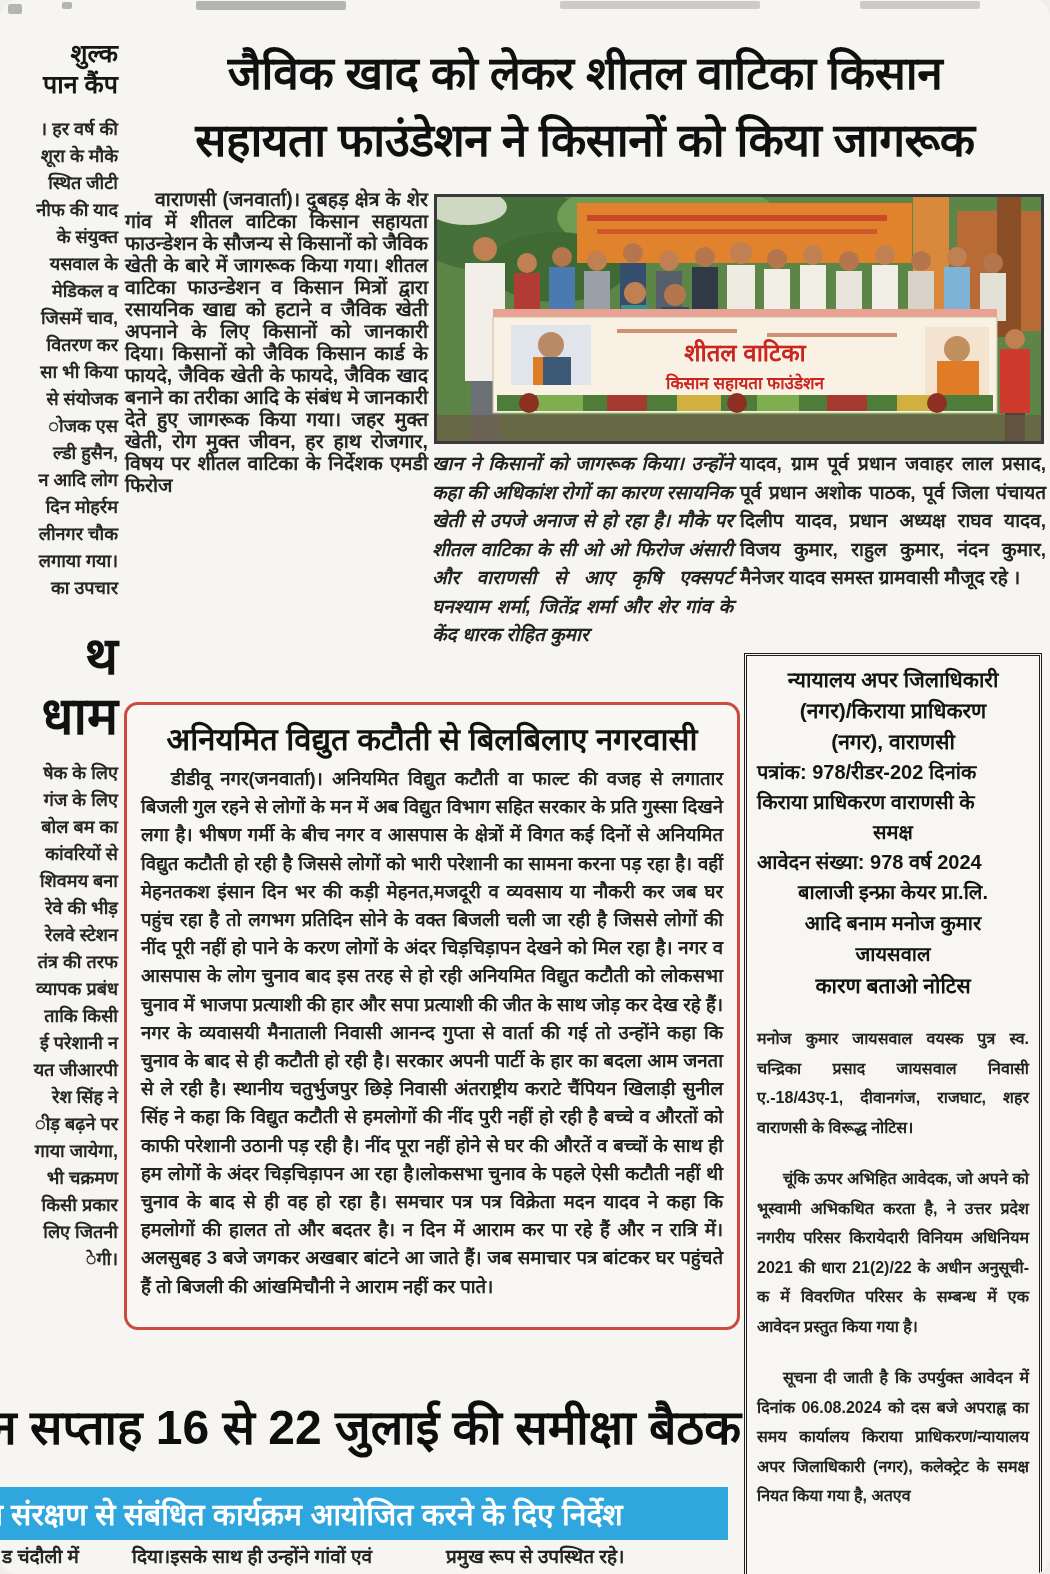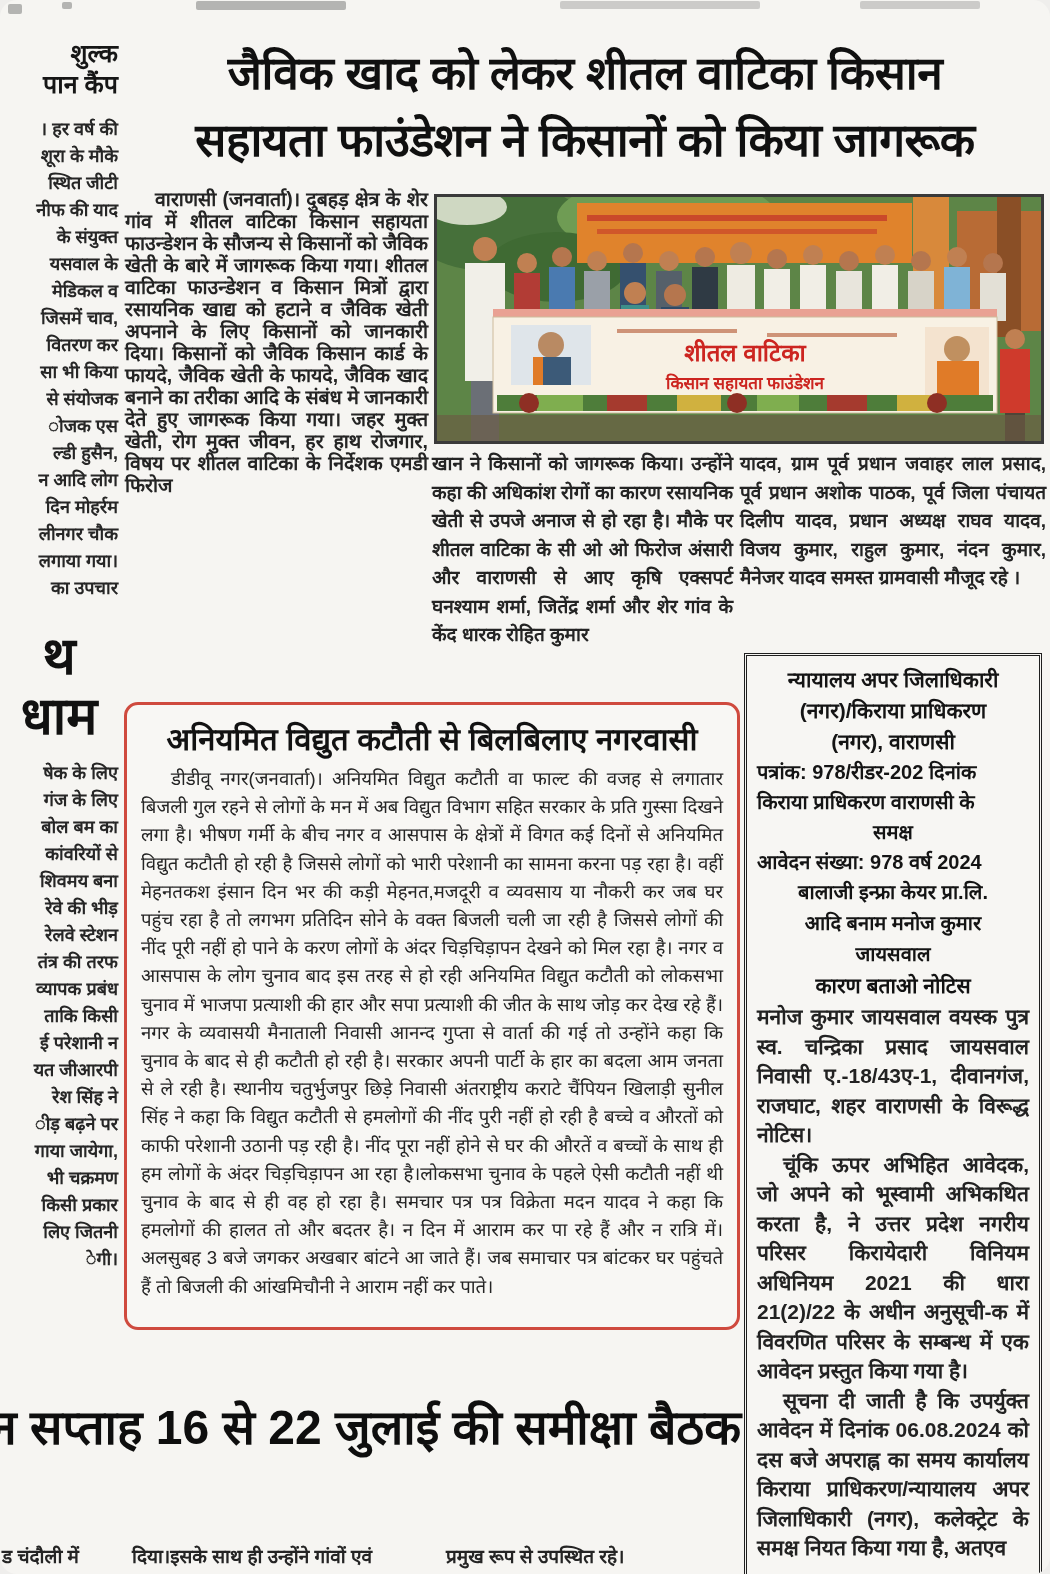--- a/index.html
+++ b/index.html
@@ -17,42 +17,42 @@
   .rail-lines .rail-line{font-weight:600;font-size:18px;line-height:27px;color:#262626;white-space:nowrap;}
   .rail-big{font-weight:800;font-size:52px;line-height:60px;color:#111;}
 
   
   .headline{left:122px;top:40px;width:926px;text-align:center;font-weight:800;color:#101010;
             font-size:46px;line-height:67px;letter-spacing:-0.5px;}
 
   
   .bodytext{font-weight:600;color:#242424;text-align:justify;}
   .col1{left:125px;top:188px;width:303px;height:498px;font-size:19.5px;line-height:22px;text-indent:30px;}
-  .col2{left:432px;top:450px;width:301px;height:240px;font-size:19px;line-height:28.5px;}
+  .col2{left:432px;top:450px;width:301px;height:240px;font-size:19px;line-height:28.5px;font-style:italic;}
   .col3{left:740px;top:450px;width:306px;height:186px;font-size:19px;line-height:28.5px;}
 
   
   .photo{left:434px;top:194px;width:604px;height:244px;border:3px solid #3a3a3a;background:#bef264;}
 
   
   .redbox{left:124px;top:702px;width:610px;height:622px;border:3px solid #000000;border-radius:14px;
           background:#f8f7f4;padding:0;}
   .redbox-title{margin:12px 10px 4px 10px;text-align:center;font-weight:800;font-size:31px;color:#121212;}
-  .redbox-body{margin:6px 14px 0 14px;font-weight:400;font-size:18.6px;line-height:28.2px;
+  .redbox-body{margin:6px 14px 0 14px;font-weight:700;font-size:18.6px;line-height:28.2px;
                color:#242424;text-align:justify;text-indent:30px;}
 
   
   .notice{left:744px;top:653px;width:298px;height:960px;border:3px double #1f1f1f;background:#f7f6f3;
           padding:8px 10px;box-sizing:border-box;}
   .notice .c{text-align:center;}
   .notice-title div{font-weight:800;font-size:21px;line-height:31px;color:#141414;text-align:center;}
   .notice-line{font-weight:800;font-size:20px;line-height:30px;color:#141414;}
   .notice-party div{font-weight:800;font-size:20px;line-height:31px;color:#141414;text-align:center;}
   .notice-head{font-weight:800;font-size:21px;line-height:32px;text-align:center;color:#111;}
-  .notice-para{font-weight:600;font-size:21px;line-height:29.5px;color:#222;text-align:justify;}
+  .notice-para{font-weight:600;font-size:16px;line-height:29.5px;color:#222;text-align:justify;margin-top:22px;}
   .indent{text-indent:26px;}
 
   
   .bottom-headline{left:-10px;top:1390px;width:770px;font-weight:800;font-size:48px;line-height:76px;
                    color:#0e0e0e;white-space:nowrap;}
   .bluebar{left:0;top:1487px;width:728px;height:53px;display:flex;align-items:center;overflow:hidden;}
   .bluebar-text{font-weight:800;font-size:30px;color:#ffffff;white-space:nowrap;}
   .bluebar-frag{margin-left:-14px;margin-right:8px;}
   .snippet{top:1543px;font-weight:600;font-size:19px;color:#242424;white-space:nowrap;}
 
@@ -86,21 +86,21 @@
         <div class="rail-line">सा भी किया</div>
         <div class="rail-line">से संयोजक</div>
         <div class="rail-line">ोजक एस</div>
         <div class="rail-line">ल्डी हुसैन,</div>
         <div class="rail-line">न आदि लोग</div>
         <div class="rail-line">दिन मोहर्रम</div>
         <div class="rail-line">लीनगर चौक</div>
         <div class="rail-line">लगाया गया।</div>
         <div class="rail-line">का उपचार</div>
       </div>
-    <div class="rail-big" style="margin:24px 0 14px 0;text-align:center;">थ धाम</div>
+    <div class="rail-big" style="margin:24px 0 14px 0;">थ धाम</div>
     <div class="rail-lines">
         <div class="rail-line">षेक के लिए</div>
         <div class="rail-line">गंज के लिए</div>
         <div class="rail-line">बोल बम का</div>
         <div class="rail-line">कांवरियों से</div>
         <div class="rail-line">शिवमय बना</div>
         <div class="rail-line">रेवे की भीड़</div>
         <div class="rail-line">रेलवे स्टेशन</div>
         <div class="rail-line">तंत्र की तरफ</div>
         <div class="rail-line">व्यापक प्रबंध</div>
@@ -248,18 +248,22 @@
         <div>जायसवाल</div>
       </div>
     <div class="notice-head">कारण बताओ नोटिस</div>
     <div class="notice-para">मनोज कुमार जायसवाल वयस्क पुत्र स्व. चन्द्रिका प्रसाद जायसवाल निवासी ए.-18/43ए-1, दीवानगंज, राजघाट, शहर वाराणसी के विरूद्ध नोटिस।</div>
     <div class="notice-para indent">चूंकि ऊपर अभिहित आवेदक, जो अपने को भूस्वामी अभिकथित करता है, ने उत्तर प्रदेश नगरीय परिसर किरायेदारी विनियम अधिनियम 2021 की धारा 21(2)/22 के अधीन अनुसूची-क में विवरणित परिसर के सम्बन्ध में एक आवेदन प्रस्तुत किया गया है।</div>
     <div class="notice-para indent">सूचना दी जाती है कि उपर्युक्त आवेदन में दिनांक 06.08.2024 को दस बजे अपराह्न का समय कार्यालय किराया प्राधिकरण/न्यायालय अपर जिलाधिकारी (नगर), कलेक्ट्रेट के समक्ष नियत किया गया है, अतएव</div>
   </div>
 
   <div class="abs bottom-headline">न सप्ताह 16 से 22 जुलाई की समीक्षा बैठक</div>
 
+  <div class="abs bluebar" style="background: rgb(47, 167, 222);">
+    <span class="bluebar-text bluebar-frag">त</span>
+    <span class="bluebar-text">संरक्षण से संबंधित कार्यक्रम आयोजित करने के दिए निर्देश</span>
+  </div>
 
   <div class="abs snippet" style="left:2px;width:120px;">ड चंदौली में</div>
   <div class="abs snippet" style="left:132px;width:306px;">दिया।इसके साथ ही उन्होंने गांवों एवं</div>
   <div class="abs snippet" style="left:446px;width:290px;">प्रमुख रूप से उपस्थित रहे।</div>
 
 </div>
 
 </body></html>

